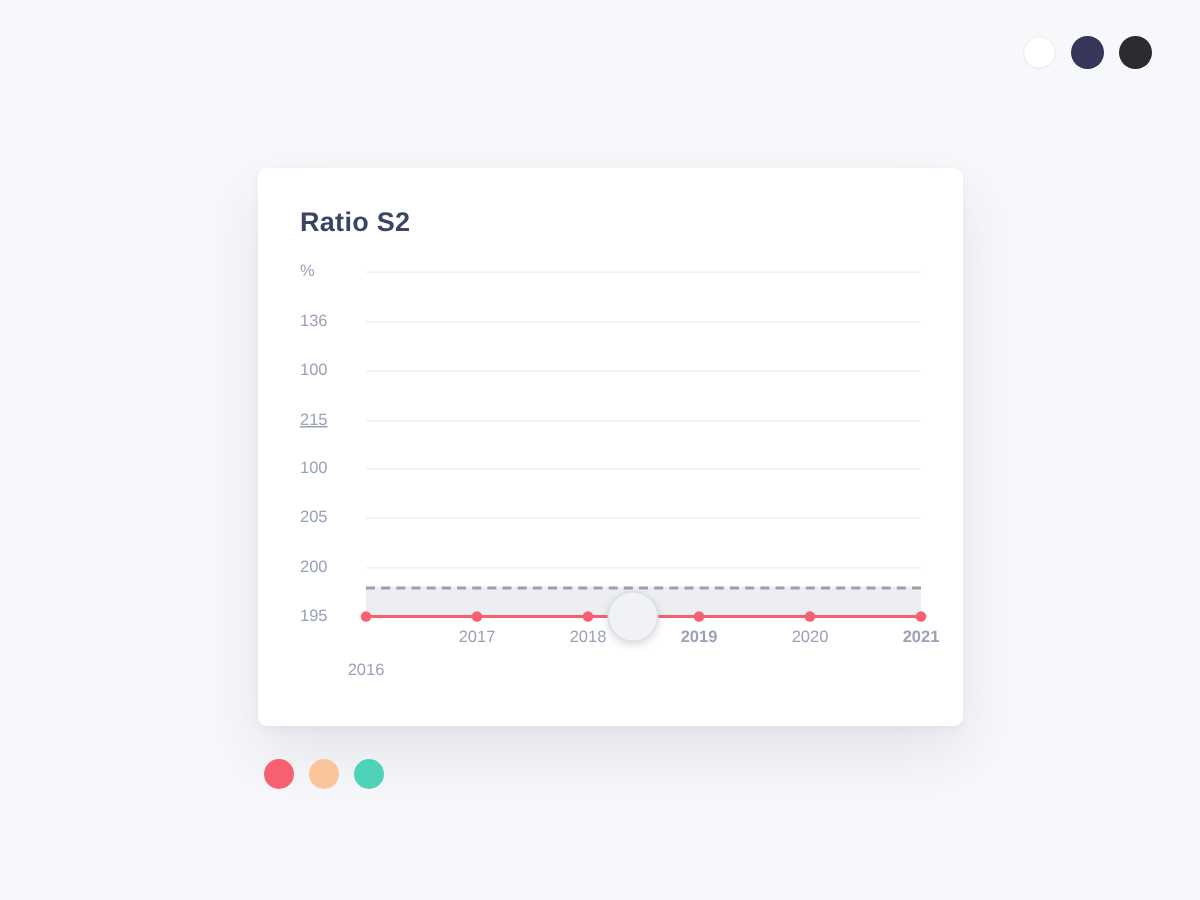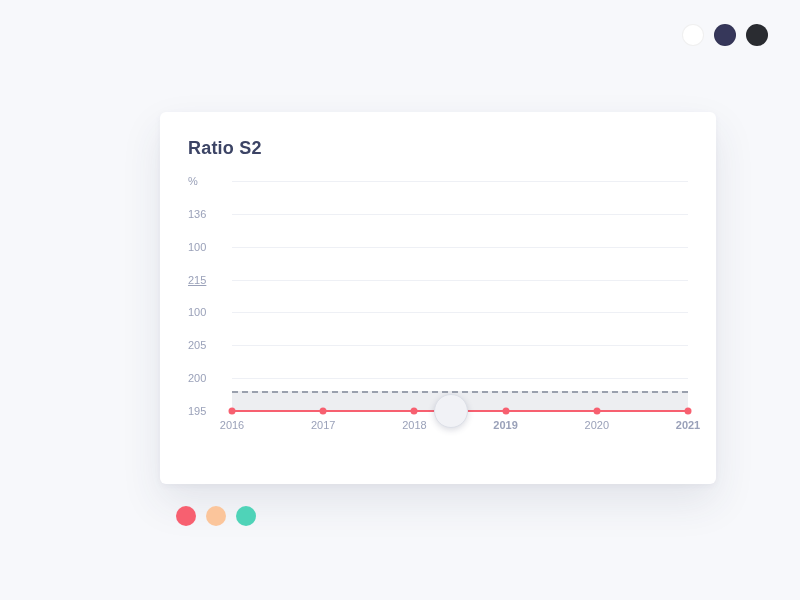--- a/index.html
+++ b/index.html
@@ -19,23 +19,23 @@
     gap: 10px;
   }
   .theme-swatch {
     width: 22px;
     height: 22px;
     border-radius: 50%;
     border: 1px solid rgba(0,0,0,0.06);
   }
   .card {
     position: absolute;
-    left: 160px;
+    left: 172px;
     top: 112px;
-    width: 556px;
+    width: 470px;
     height: 372px;
     background: #ffffff;
     border-radius: 6px;
     box-shadow: 0 18px 40px rgba(50,55,90,0.10), 0 2px 6px rgba(50,55,90,0.05);
     padding: 26px 28px 20px 28px;
   }
   .card-title {
     font-size: 18px;
     font-weight: 600;
     color: #3c4465;
@@ -178,21 +178,21 @@
         <div class="data-line" style="top: 229px; background: rgb(247, 96, 112);"></div>
         <div class="data-point" style="left: 0%; top: 230px; background: rgb(247, 96, 112);"></div>
         <div class="data-point" style="left: 20%; top: 230px; background: rgb(247, 96, 112);"></div>
         <div class="data-point" style="left: 40%; top: 230px; background: rgb(247, 96, 112);"></div>
         <div class="data-point" style="left: 60%; top: 230px; background: rgb(247, 96, 112);"></div>
         <div class="data-point" style="left: 80%; top: 230px; background: rgb(247, 96, 112);"></div>
         <div class="data-point" style="left: 100%; top: 230px; background: rgb(247, 96, 112);"></div>
         <div class="scrubber" style="left: 48%; top: 230px;"></div>
       </div>
     <div class="x-axis" id="x-axis">
-        <div class="x-label" style="left: 0%;">2016</div>
+        <div class="x-label" style="left: 0%; margin-top: 22px;">2016</div>
         <div class="x-label" style="left: 20%;">2017</div>
         <div class="x-label" style="left: 40%;">2018</div>
         <div class="x-label" style="left: 60%; font-weight: bold;">2019</div>
         <div class="x-label" style="left: 80%;">2020</div>
         <div class="x-label" style="left: 100%; font-weight: bold;">2021</div>
       </div>
   </div>
 </div>
 
 <div class="legend-swatches" id="legend-swatches">

